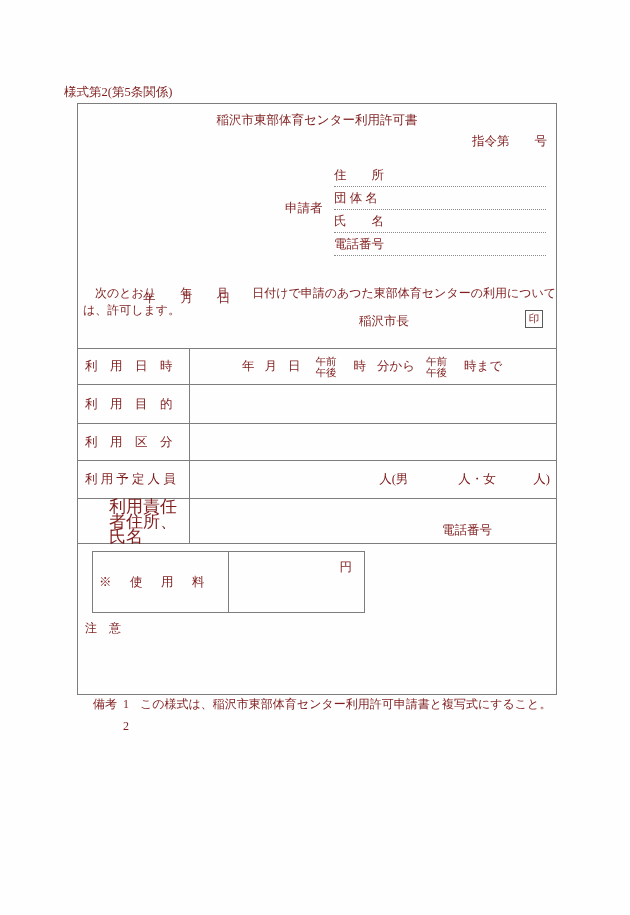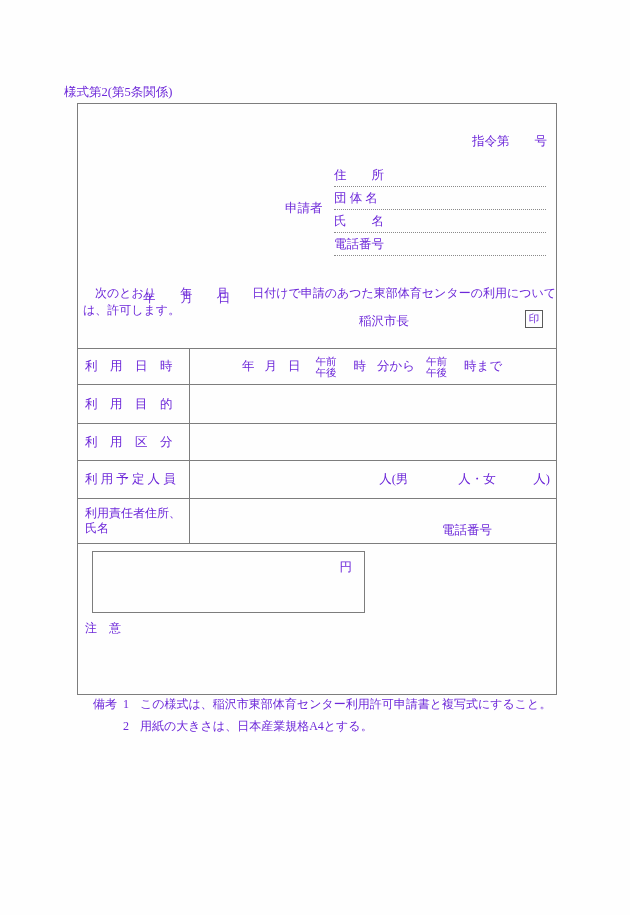--- a/index.html
+++ b/index.html
@@ -1,19 +1,19 @@
 <!DOCTYPE html>
 <html lang="ja"><head>
 <meta charset="utf-8">
 <style>
   html,body { margin:0; padding:0; background:#ffffff; }
   .page {
     position:relative; width:630px; height:915px; background:#fefefe;
     font-family:"Liberation Serif","DejaVu Serif",serif;
-    color:#6d28d9;
+    color:#7f1d1d;
   }
   .form-label { position:absolute; left:64px; top:84px; font-size:12.5px; }
 
   .permit-box {
     position:absolute; left:77px; top:103px; width:478px; height:590px;
     border:1px solid #7d7d7d; box-sizing:content-box;
   }
   .title { position:absolute; top:8px; left:0; right:0; text-align:center; font-size:12.5px; }
   .directive { position:absolute; top:29px; right:9px; font-size:12.5px; }
 
@@ -30,21 +30,21 @@
     display:flex; align-items:center; justify-content:center;
   }
 
   .usage-table { position:absolute; left:0; top:244px; width:478px; border-top:1px solid #7d7d7d; }
   .trow { display:flex; border-bottom:1px solid #7d7d7d; box-sizing:content-box;gap:24px; }
   .h1{height:35px}.h2{height:36px}.h3{height:38px}.h4{height:37px}.h5{height:44px}
   .cell-l {
     width:112px; border-right:1px solid #7d7d7d; box-sizing:border-box;
     display:flex; align-items:center; padding-left:7px; font-size:12.5px; flex:none;
   }
-  .cell-l .two-line { font-size:12px; line-height:15px; }
+  .cell-l .two-line { font-size:17px; line-height:15px;margin-left:24px; }
   .cell-r { flex:1; position:relative; display:flex; align-items:center; font-size:12.5px; }
   .dt-part { display:inline-block; }
   .ampm { font-size:10.5px; line-height:11px; text-align:center; }
   .ml28{margin-left:28px}.ml10{margin-left:10px}.ml11{margin-left:11px}
   .ml15{margin-left:15px}.ml17{margin-left:17px}
   .people { width:100%; text-align:right; padding-right:6px; box-sizing:border-box; }
   .phone { position:absolute; left:228px; bottom:4px; }
 
   .bottom-section { position:absolute; left:0; top:440px; right:0; bottom:0; }
   .fee-box {
@@ -66,20 +66,21 @@
 </style>
 </head>
 <body>
 
 <div class="page">
 
   <div class="form-label">様式第2(第5条関係)</div>
 
   <div class="permit-box">
 
+    <div class="title">稲沢市東部体育センター利用許可書</div>
     <div class="directive">指令第　　号</div>
 
     <div class="applicant-label">申請者</div>
     <div class="fields">
       <div class="field">住　　所</div>
       <div class="field">団 体 名</div>
       <div class="field">氏　　名</div>
       <div class="field">電話番号</div>
     </div>
 
@@ -136,35 +137,35 @@
         </div>
         <div class="cell-r">
           <span class="phone">電話番号</span>
         </div>
       </div>
 
     </div>
 
     <div class="bottom-section">
       <div class="fee-box">
+        <div class="fee-l">※　使　用　料</div>
         <div class="fee-r">
           <span class="fee-unit">円</span>
         </div>
       </div>
       <div class="caution">注　意</div>
     </div>
 
   </div>
 
   <div class="notes">
     <div class="note-row">
       <span class="note-label">備考</span>
       <span class="note-num">1</span>
       <span class="note-text">この様式は、稲沢市東部体育センター利用許可申請書と複写式にすること。</span>
     </div>
     <div class="note-row">
       <span class="note-label"></span>
       <span class="note-num">2</span>
-      <span class="note-text">用紙の大きさは、日本産業規格A4とする。</span>
     </div>
   </div>
 
 </div>
 
 </body></html>

